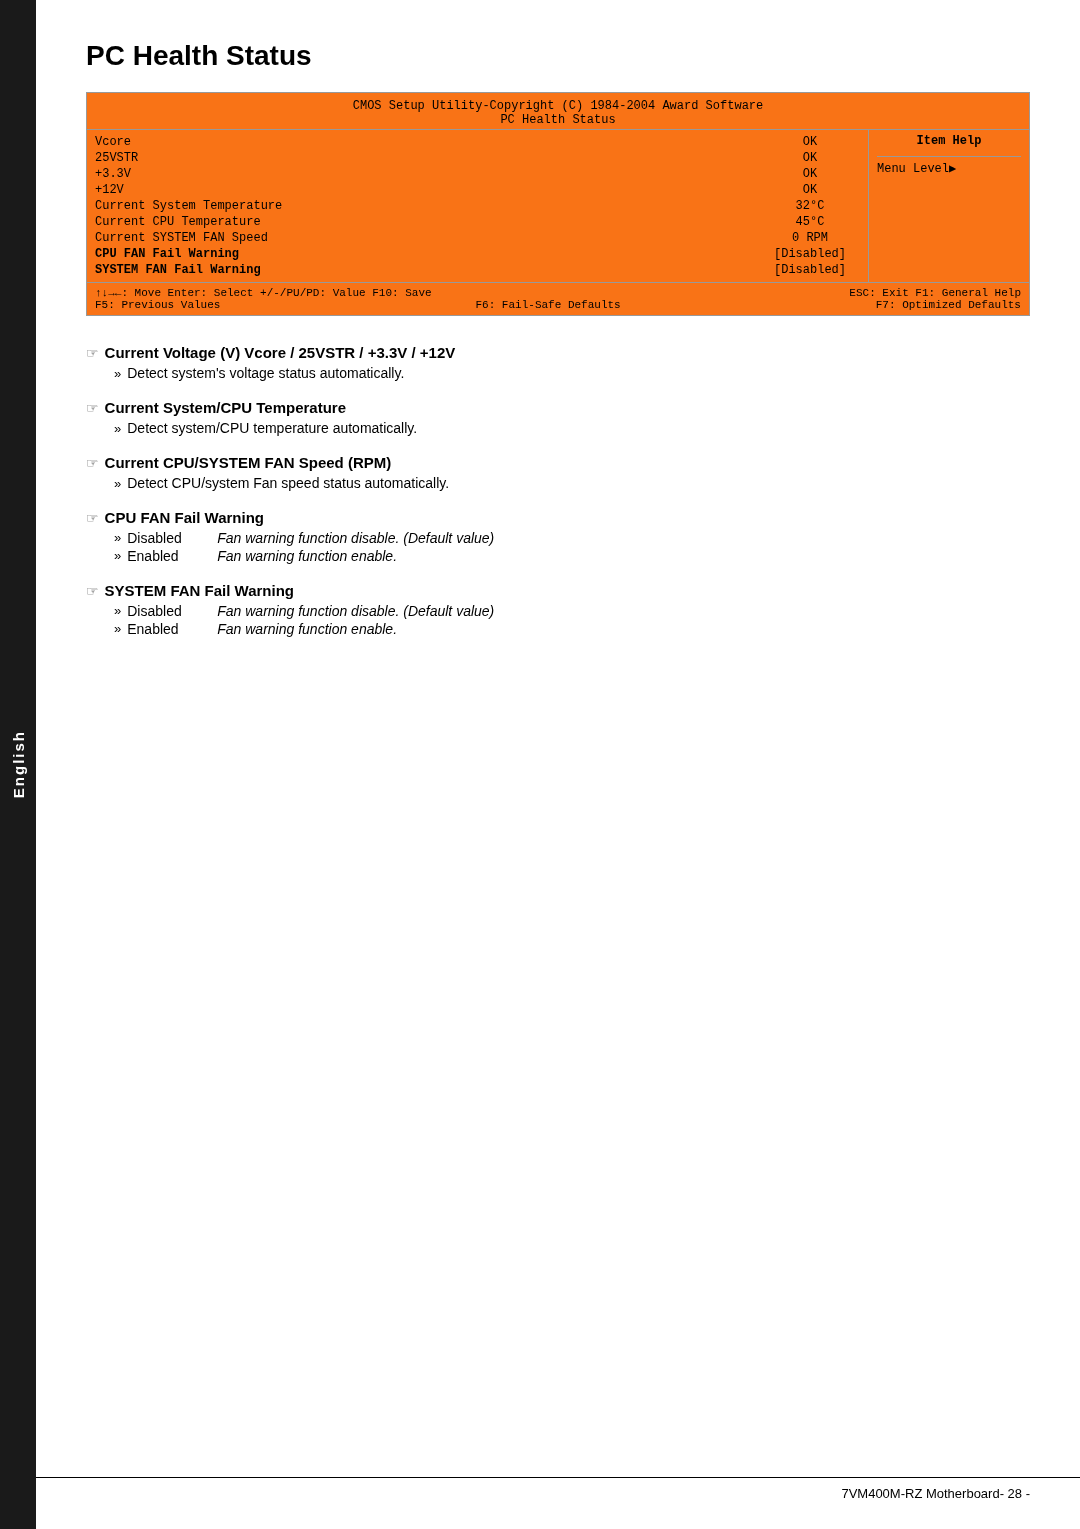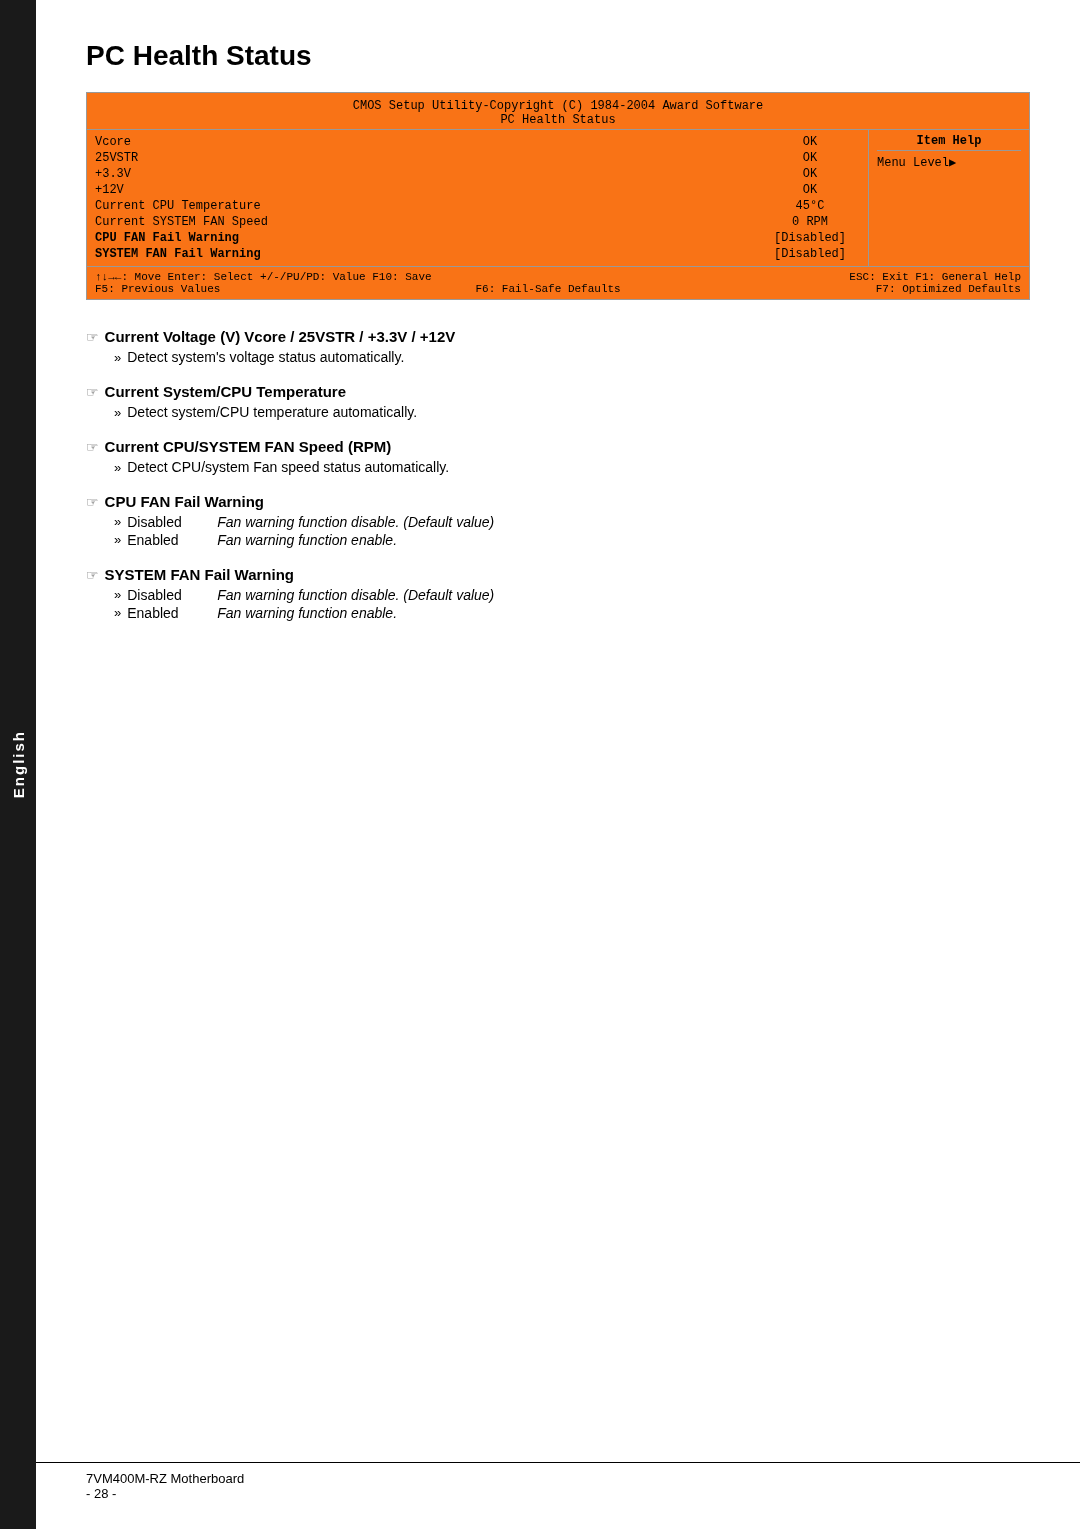--- a/index.html
+++ b/index.html
@@ -83,21 +83,21 @@
       min-width: 100px;
     }
     .bios-help {
       width: 160px;
       padding: 4px 8px;
     }
     .bios-help-title {
       text-align: center;
       font-weight: bold;
       border-bottom: 1px solid #999;
-      padding-bottom: 2px;
+      padding-bottom: 8px;
       margin-bottom: 4px;
     }
     .bios-footer {
       border-top: 1px solid #999;
       padding: 4px 8px;
       font-family: 'Courier New', Courier, monospace;
       font-size: 11px;
     }
     .bios-footer-row {
       display: flex;
@@ -152,21 +152,20 @@
     .page-footer {
       position: absolute;
       bottom: 20px;
       left: 36px;
       right: 0;
       padding: 8px 50px;
       border-top: 1px solid #000;
       display: flex;
       justify-content: flex-end;
       font-size: 13px;
-      flex-direction: column;
     }
   </style>
 </head>
 <body>
 
 <div class="sidebar">
   <span class="sidebar-text">English</span>
 </div>
 
 <div class="main-content">
@@ -192,20 +191,24 @@
             </div>
             <div class="bios-row">
               <span class="bios-row-label">+3.3V</span>
               <span class="bios-row-value">OK</span>
             </div>
             <div class="bios-row">
               <span class="bios-row-label">+12V</span>
               <span class="bios-row-value">OK</span>
             </div>
             <div class="bios-row">
+              <span class="bios-row-label">Current System Temperature</span>
+              <span class="bios-row-value">32°C</span>
+            </div>
+            <div class="bios-row">
               <span class="bios-row-label">Current CPU Temperature</span>
               <span class="bios-row-value">45°C</span>
             </div>
             <div class="bios-row">
               <span class="bios-row-label">Current SYSTEM FAN Speed</span>
               <span class="bios-row-value">0 RPM</span>
             </div>
             <div class="bios-row">
               <span class="bios-row-label" style="font-weight: bold;">CPU FAN Fail Warning</span>
               <span class="bios-row-value">[Disabled]</span>

